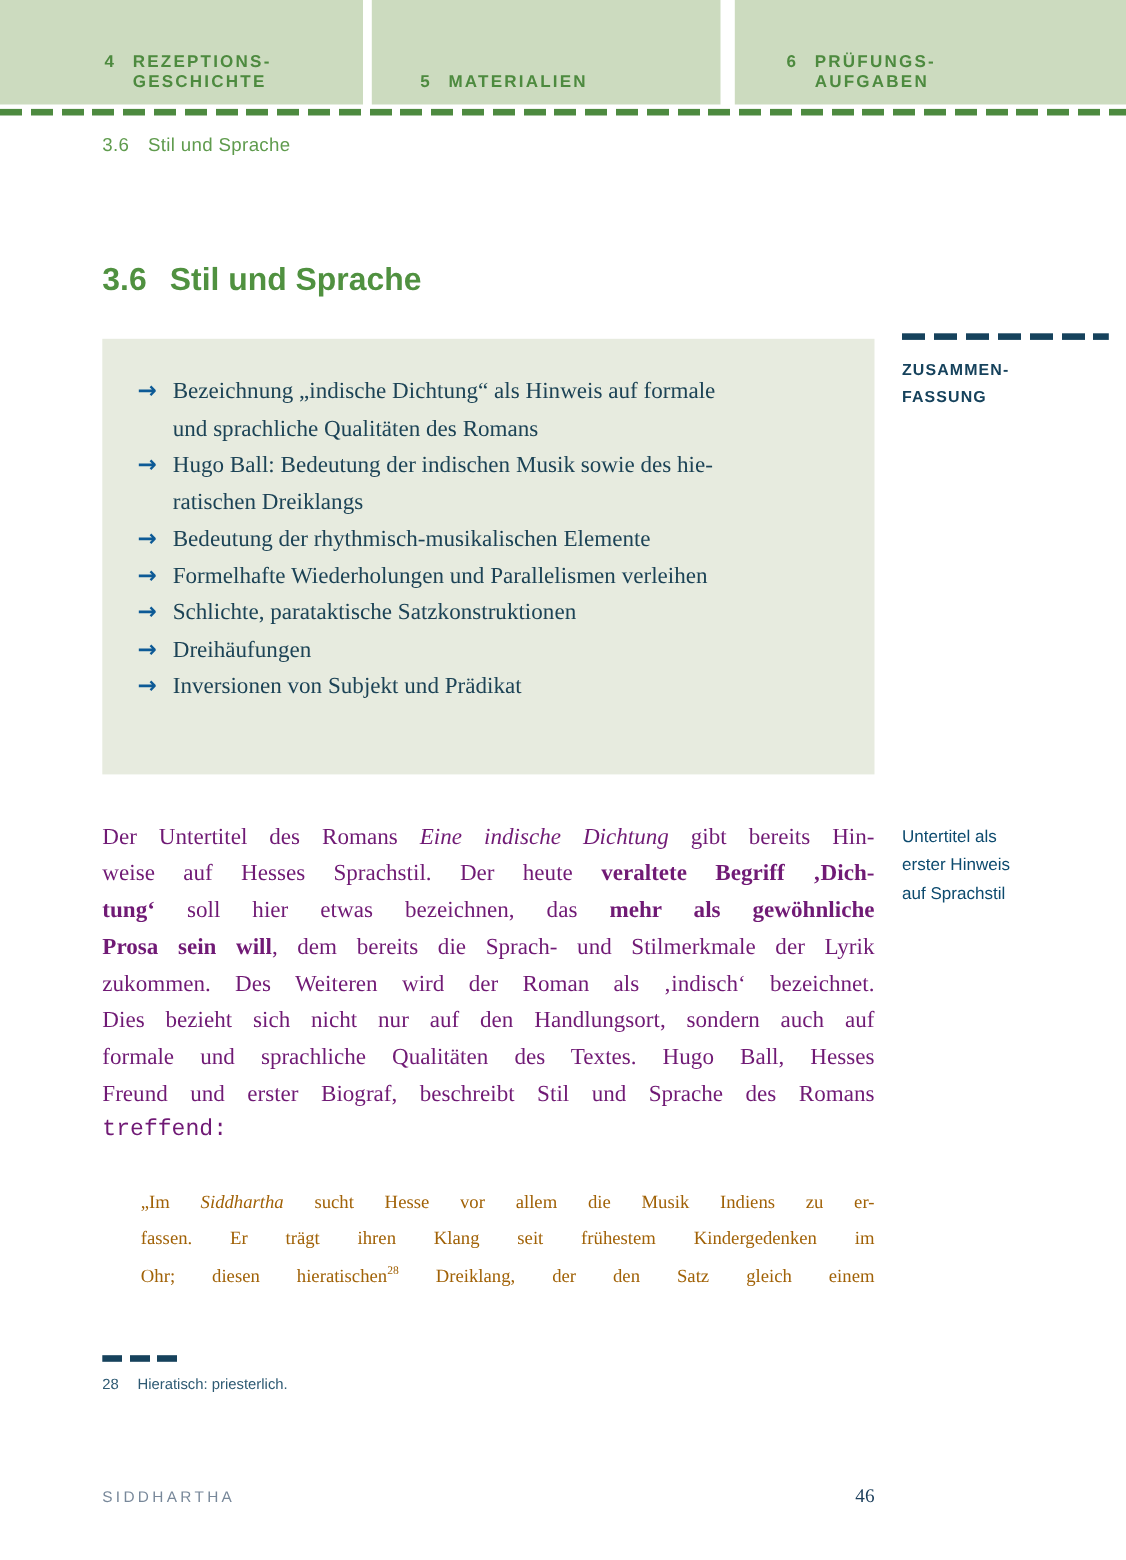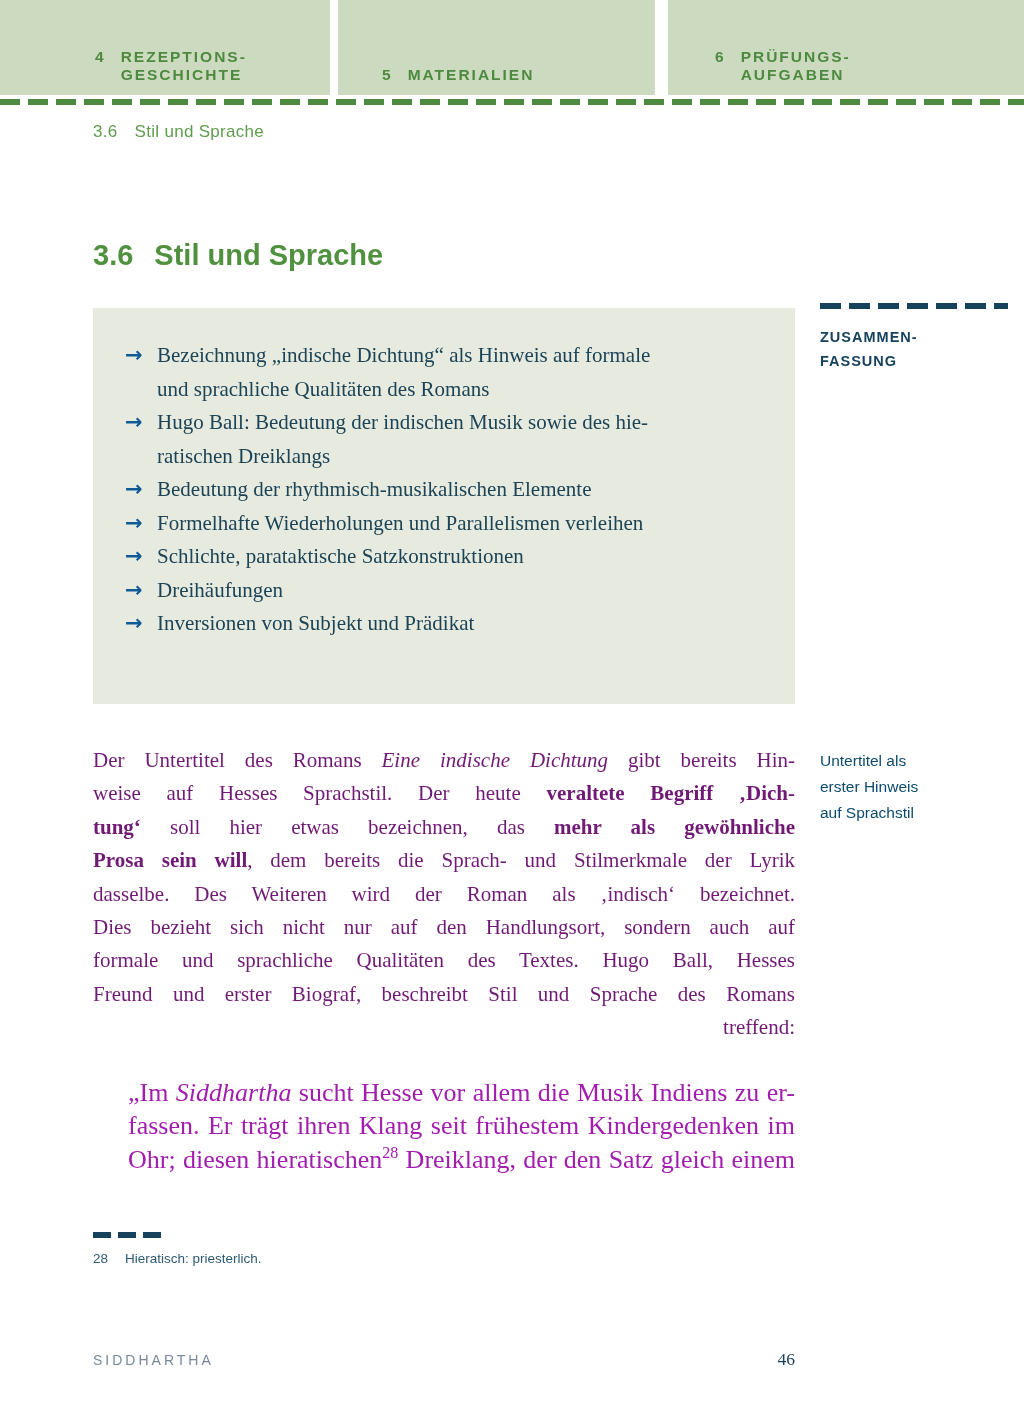--- a/index.html
+++ b/index.html
@@ -37,23 +37,23 @@
   .summary-label{position:absolute;left:820px;top:325px;
       font-family:"Liberation Sans",sans-serif;font-weight:bold;font-size:14.5px;
       line-height:24px;letter-spacing:1px;color:#16425c;}
   .margin-note{position:absolute;left:820px;top:748px;
       font-family:"Liberation Sans",sans-serif;font-size:15.5px;line-height:26px;color:#0c4a6e;}
 
   
   .bodytext{position:absolute;left:93px;top:744px;width:702px;
       font-size:21px;line-height:33.4px;color:#701a75;}
   .quote{position:absolute;left:128px;top:1076px;width:667px;
-      font-size:26px;line-height:33.4px;color:#a21caf;}
+      font-size:17px;line-height:33.4px;color:#a16207;}
   .tl.just{text-align:justify;text-align-last:justify;}
-  .tl.left{text-align:right;}
+  .tl.left{text-align:left;font-family:Liberation Mono, monospace;}
   .tl span.b{font-weight:bold;}
   .tl span.i{font-style:italic;}
   .tl span.sup{vertical-align:super;font-size:.62em;line-height:0;}
 
   
   .rule-footnote{position:absolute;left:93px;top:1232px;width:68px;height:6px;
       background:repeating-linear-gradient(90deg,#16425c 0 18px,transparent 18px 25px);}
   .footnote{position:absolute;left:93px;top:1251px;display:flex;
       font-family:"Liberation Sans",sans-serif;font-size:13.5px;color:#2e5a73;}
   .footnote .fn-marker{width:32px;}
@@ -150,21 +150,21 @@
     <div>Untertitel als</div>
     <div>erster Hinweis</div>
     <div>auf Sprachstil</div>
   </div>
 
   <div class="bodytext">
       <div class="tl just"><span>Der Untertitel des Romans </span><span class="i">Eine indische Dichtung</span><span> gibt bereits Hin-</span></div>
       <div class="tl just"><span>weise auf Hesses Sprachstil. Der heute </span><span class="b">veraltete Begriff ‚Dich-</span></div>
       <div class="tl just"><span class="b">tung‘</span><span> soll hier etwas bezeichnen, das </span><span class="b">mehr als gewöhnliche</span></div>
       <div class="tl just"><span class="b">Prosa sein will</span><span>, dem bereits die Sprach- und Stilmerkmale der Lyrik</span></div>
-      <div class="tl just"><span>dasselbe. Des Weiteren wird der Roman als ‚indisch‘ bezeichnet.</span></div>
+      <div class="tl just"><span>zukommen. Des Weiteren wird der Roman als ‚indisch‘ bezeichnet.</span></div>
       <div class="tl just"><span>Dies bezieht sich nicht nur auf den Handlungsort, sondern auch auf</span></div>
       <div class="tl just"><span>formale und sprachliche Qualitäten des Textes. Hugo Ball, Hesses</span></div>
       <div class="tl just"><span>Freund und erster Biograf, beschreibt Stil und Sprache des Romans</span></div>
       <div class="tl left"><span>treffend:</span></div>
     </div>
 
   <div class="quote">
       <div class="tl just"><span>„Im </span><span class="i">Siddhartha</span><span> sucht Hesse vor allem die Musik Indiens zu er-</span></div>
       <div class="tl just"><span>fassen. Er trägt ihren Klang seit frühestem Kindergedenken im</span></div>
       <div class="tl just"><span>Ohr; diesen hieratischen</span><span class="sup">28</span><span> Dreiklang, der den Satz gleich einem</span></div>

